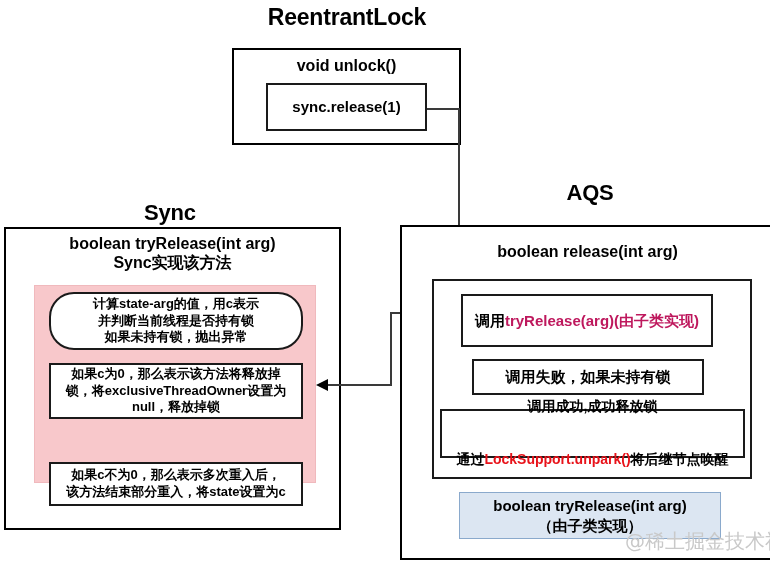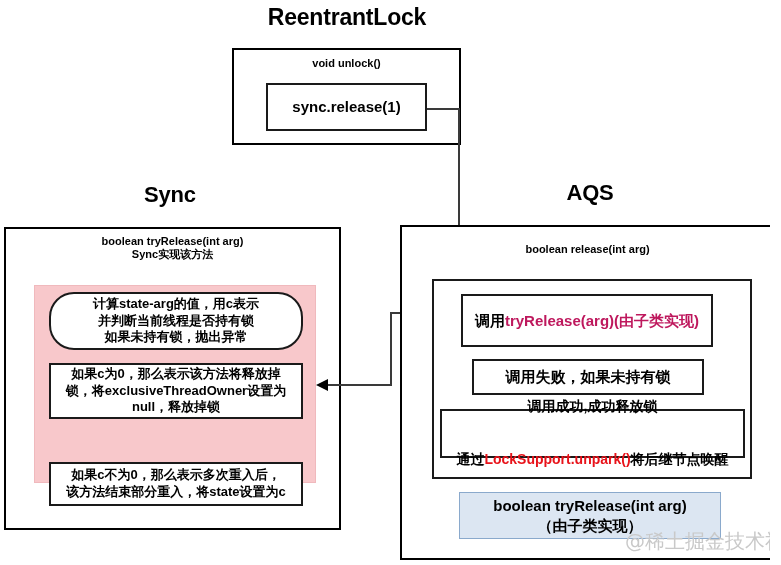--- a/index.html
+++ b/index.html
@@ -44,21 +44,21 @@
   }
   .bluebox {
     background: #dce6f2;
     border: 1px solid #8aa9cc;
   }
 
   .boxlabel {
     position: absolute;
     left: 0; right: 0;
     text-align: center;
-    font-size: 11px;
+    font-size: 16px;
     font-weight: bold;
     color: #000000;
     line-height: 1.18;
     white-space: pre-line;
   }
 
   .cell {
     display: flex;
     align-items: center;
     justify-content: center;
@@ -109,21 +109,21 @@
 
   <div class="abs obox" id="reentrantlock-box" style="left:232px; top:48px; width:229px; height:97px;">
     <div class="boxlabel" style="top:7px;">void unlock()</div>
     <div class="abs ibox cell big" style="left:32px; top:33px; width:161px; height:48px;">sync.release(1)</div>
   </div>
 
   <div class="abs line-h" style="left:427px; top:108px; width:32px;"></div>
   <div class="abs line-v" style="left:458px; top:108px; width:2px; height:163px;"></div>
   <div class="abs arrow-down" style="left:453px; top:268px;"></div>
 
-  <div class="abs heading" id="title-sync" style="left:60px; top:182px; width:220px;text-align:center;">Sync</div>
+  <div class="abs heading" id="title-sync" style="left:60px; top:200px; width:220px;text-align:center;">Sync</div>
 
   <div class="abs obox" id="sync-box" style="left:4px; top:227px; width:337px; height:303px;">
     <div class="boxlabel" style="top:6px;">boolean tryRelease(int arg)
 Sync实现该方法</div>
 
     <div class="abs pinkwrap" style="left:28px; top:56px; width:282px; height:198px;">
       <div class="abs ibox cell" style="left:14px; top:6px; width:254px; height:58px;border-radius:25px;">计算state-arg的值，用c表示
 并判断当前线程是否持有锁
 如果未持有锁，抛出异常</div>
       <div class="abs ibox cell" style="left:14px; top:77px; width:254px; height:56px;">如果c为0，那么表示该方法将释放掉

